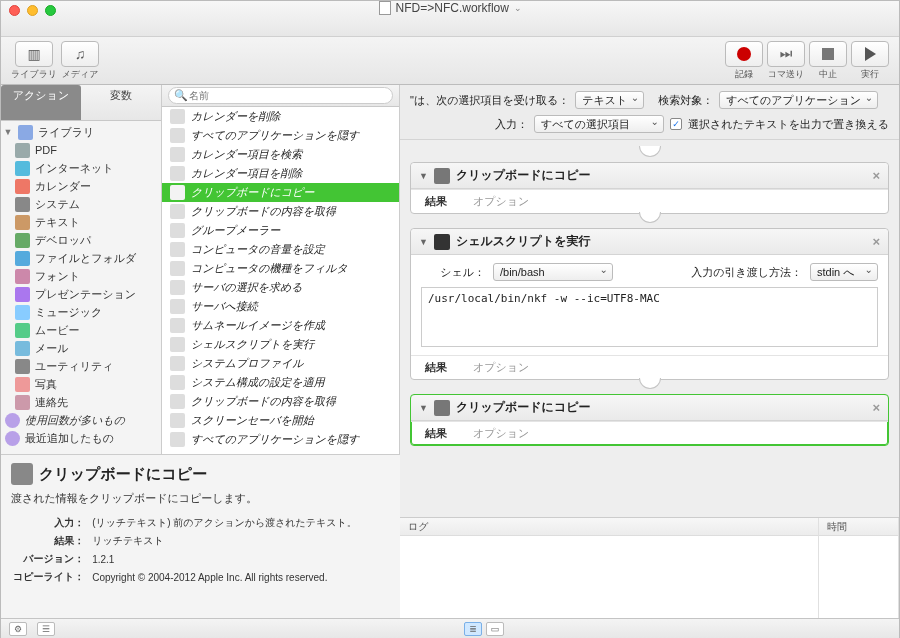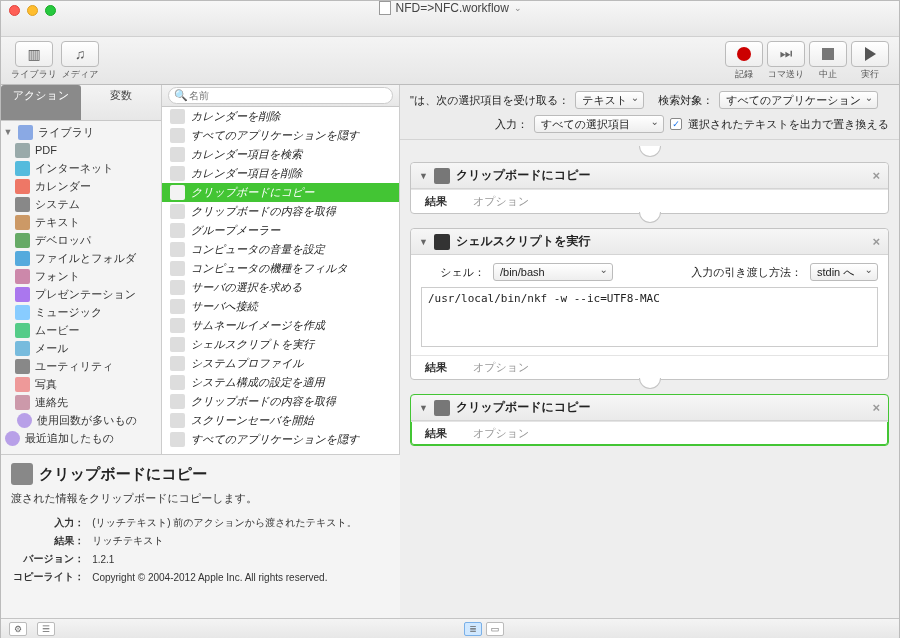--- a/index.html
+++ b/index.html
@@ -227,21 +227,21 @@
             <span class="lbl">ユーティリティ</span>
           </div>
           <div class="side-item">
             <span class="icon" style="background:#e99;"></span>
             <span class="lbl">写真</span>
           </div>
           <div class="side-item">
             <span class="icon" style="background:#c9a;"></span>
             <span class="lbl">連絡先</span>
           </div>
-          <div class="side-item" style="padding-left: 16px;">
+          <div class="side-item" style="padding-left: 4px; font-style: italic;">
             <span class="icon" style="background:#b8a0e8;border-radius:50%;"></span>
             <span class="lbl">使用回数が多いもの</span>
           </div>
           <div class="side-item" style="padding-left: 4px;">
             <span class="icon" style="background:#b8a0e8;border-radius:50%;"></span>
             <span class="lbl">最近追加したもの</span>
           </div>
         </div>
     </div>
 
@@ -392,20 +392,28 @@
               <span>クリップボードにコピー</span>
               <span class="close">×</span>
             </div>
           <div class="step-foot">
               <span>結果</span>
               <span>オプション</span>
             </div>
         </div>
       </div>
 
+      <div class="log-pane">
+        <div class="col">
+            <div class="log-head">ログ</div>
+          </div>
+        <div class="col" style="flex:0 0 80px;">
+            <div class="log-head">時間</div>
+          </div>
+      </div>
     </div>
   </div>
 
   <div class="detail-box">
     <h2>
         <span class="hicon"></span>
         <span>クリップボードにコピー</span>
       </h2>
     <div class="desc">渡された情報をクリップボードにコピーします。</div>
     <table>

